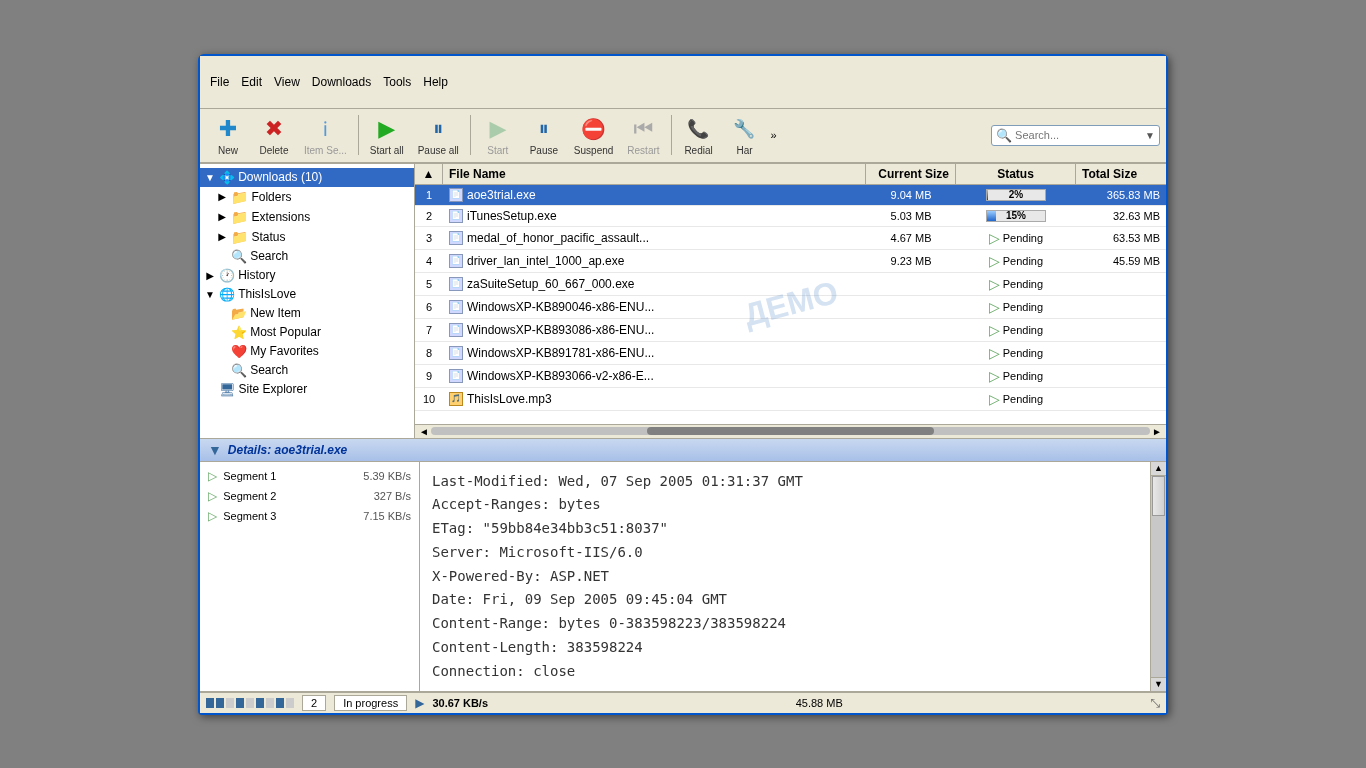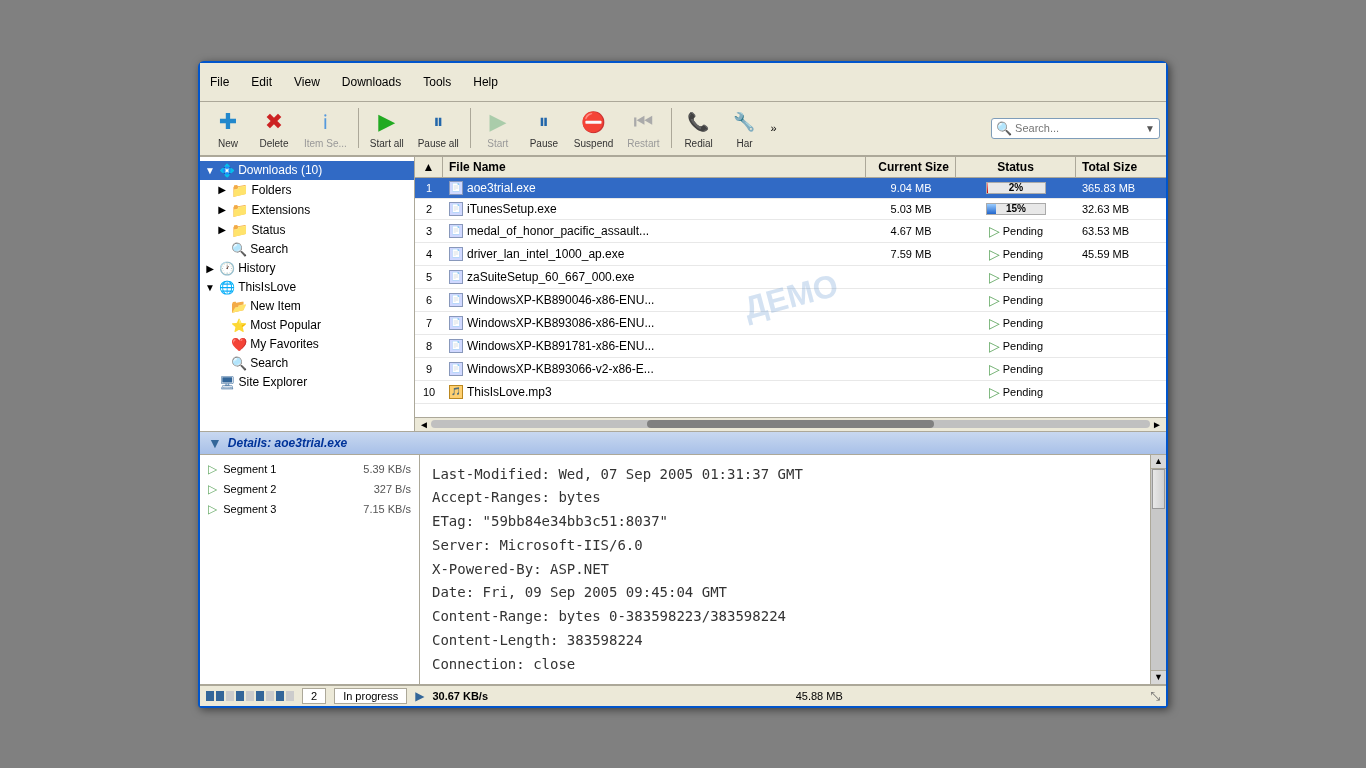--- a/index.html
+++ b/index.html
@@ -9,21 +9,21 @@
     
     .title-bar { background: linear-gradient(180deg, #2277DD 0%, #0055BB 100%); border-radius: 4px 4px 0 0; padding: 4px 6px; display: flex; align-items: center; justify-content: space-between; height: 28px; }
     .title-bar-left { display: flex; align-items: center; gap: 6px; color: white; font-weight: bold; font-size: 13px; }
     .title-icon { width: 16px; height: 16px; background: radial-gradient(circle at 40% 35%, #88CCFF, #0044AA); border-radius: 50%; border: 1px solid #88BBFF; }
     .title-buttons { display: flex; gap: 2px; }
     .title-btn { width: 21px; height: 19px; border-radius: 3px; border: 1px solid #888; display: flex; align-items: center; justify-content: center; cursor: pointer; font-size: 11px; font-weight: bold; color: #333; }
     .title-btn.min { background: linear-gradient(180deg, #F0F0F0, #D8D8D8); }
     .title-btn.max { background: linear-gradient(180deg, #F0F0F0, #D8D8D8); }
     .title-btn.close { background: linear-gradient(180deg, #FF6666, #CC0000); color: white; }
     
-    .menu-bar { background: #ECE9D8; padding: 10px 4px; border-bottom: 1px solid #ACA899; display: flex; gap: 10px; }
+    .menu-bar { background: #ECE9D8; padding: 17px 4px; border-bottom: 1px solid #ACA899; display: flex; gap: 0; }
     .menu-item { padding: 2px 6px; cursor: pointer; border-radius: 2px; }
     
     .toolbar { background: #ECE9D8; border-bottom: 2px solid #ACA899; padding: 4px 6px; display: flex; align-items: center; gap: 2px; }
     .toolbar-sep { width: 1px; height: 40px; background: #ACA899; margin: 0 3px; }
     .tool-btn { display: flex; flex-direction: column; align-items: center; padding: 2px 6px; cursor: pointer; border-radius: 3px; min-width: 44px; gap: 2px; }
     .tool-icon { width: 28px; height: 28px; display: flex; align-items: center; justify-content: center; font-size: 20px; }
     .tool-label { font-size: 10px; color: #333; white-space: nowrap; }
     .tool-label.disabled { color: #999; }
     .search-box { margin-left: auto; display: flex; align-items: center; background: white; border: 1px solid #7F9DB9; border-radius: 3px; padding: 2px 4px; }
     .search-input { border: none; outline: none; background: transparent; width: 130px; font-size: 11px; }
@@ -49,21 +49,21 @@
     .col-total { width: 90px; text-align: left; }
     
     .list-body { flex: 1; overflow-y: auto; overflow-x: auto; }
     .list-row { display: flex; align-items: center; border-bottom: 1px solid #E8E8E8; cursor: pointer; }
     .list-row.selected { background: #316AC5; color: white; }
     .cell { padding: 3px 6px; overflow: hidden; text-overflow: ellipsis; white-space: nowrap; font-size: 11px; }
     .cell-num { width: 28px; text-align: center; }
     .cell-name { flex: 1; display: flex; align-items: center; gap: 4px; }
     .cell-size { width: 90px; text-align: center; }
     .cell-status { width: 120px; text-align: center; display: flex; align-items: center; justify-content: center; gap: 3px; }
-    .cell-total { width: 90px; }
+    .cell-total { width: 90px; text-align: right; }
     .file-icon { width: 14px; height: 14px; background: #D0D8FF; border: 1px solid #8898BB; font-size: 8px; display: flex; align-items: center; justify-content: center; flex-shrink: 0; }
     .mp3-icon { background: #FFD070; border: 1px solid #BB8820; }
     .progress-bar-container { width: 60px; height: 12px; background: #E8E8E8; border: 1px solid #AAA; position: relative; overflow: hidden; }
     .progress-bar { height: 100%; }
     .progress-bar.red { background: linear-gradient(180deg, #FF9999, #CC0000); }
     .progress-bar.blue { background: linear-gradient(180deg, #99CCFF, #2266CC); }
     .progress-text { font-size: 10px; font-weight: bold; position: absolute; top: 0; left: 0; right: 0; bottom: 0; display: flex; align-items: center; justify-content: center; color: #000; }
     .pending-arrow { color: #66AA66; font-size: 14px; }
     .pending-text { font-size: 11px; }
     
@@ -332,21 +332,21 @@
             </div>
             <div class="cell cell-total">63.53 MB</div>
           </div>
 
           <div class="list-row">
             <div class="cell cell-num">4</div>
             <div class="cell cell-name">
               <div class="file-icon">📄</div>
               <span>driver_lan_intel_1000_ap.exe</span>
             </div>
-            <div class="cell cell-size">7.59 MB</div>
+            <div class="cell cell-size">9.23 MB</div>
             <div class="cell cell-status">
               <span class="pending-arrow">▷</span>
               <span class="pending-text">Pending</span>
             </div>
             <div class="cell cell-total">45.59 MB</div>
           </div>
 
           <div class="list-row">
             <div class="cell cell-num">5</div>
             <div class="cell cell-name">

